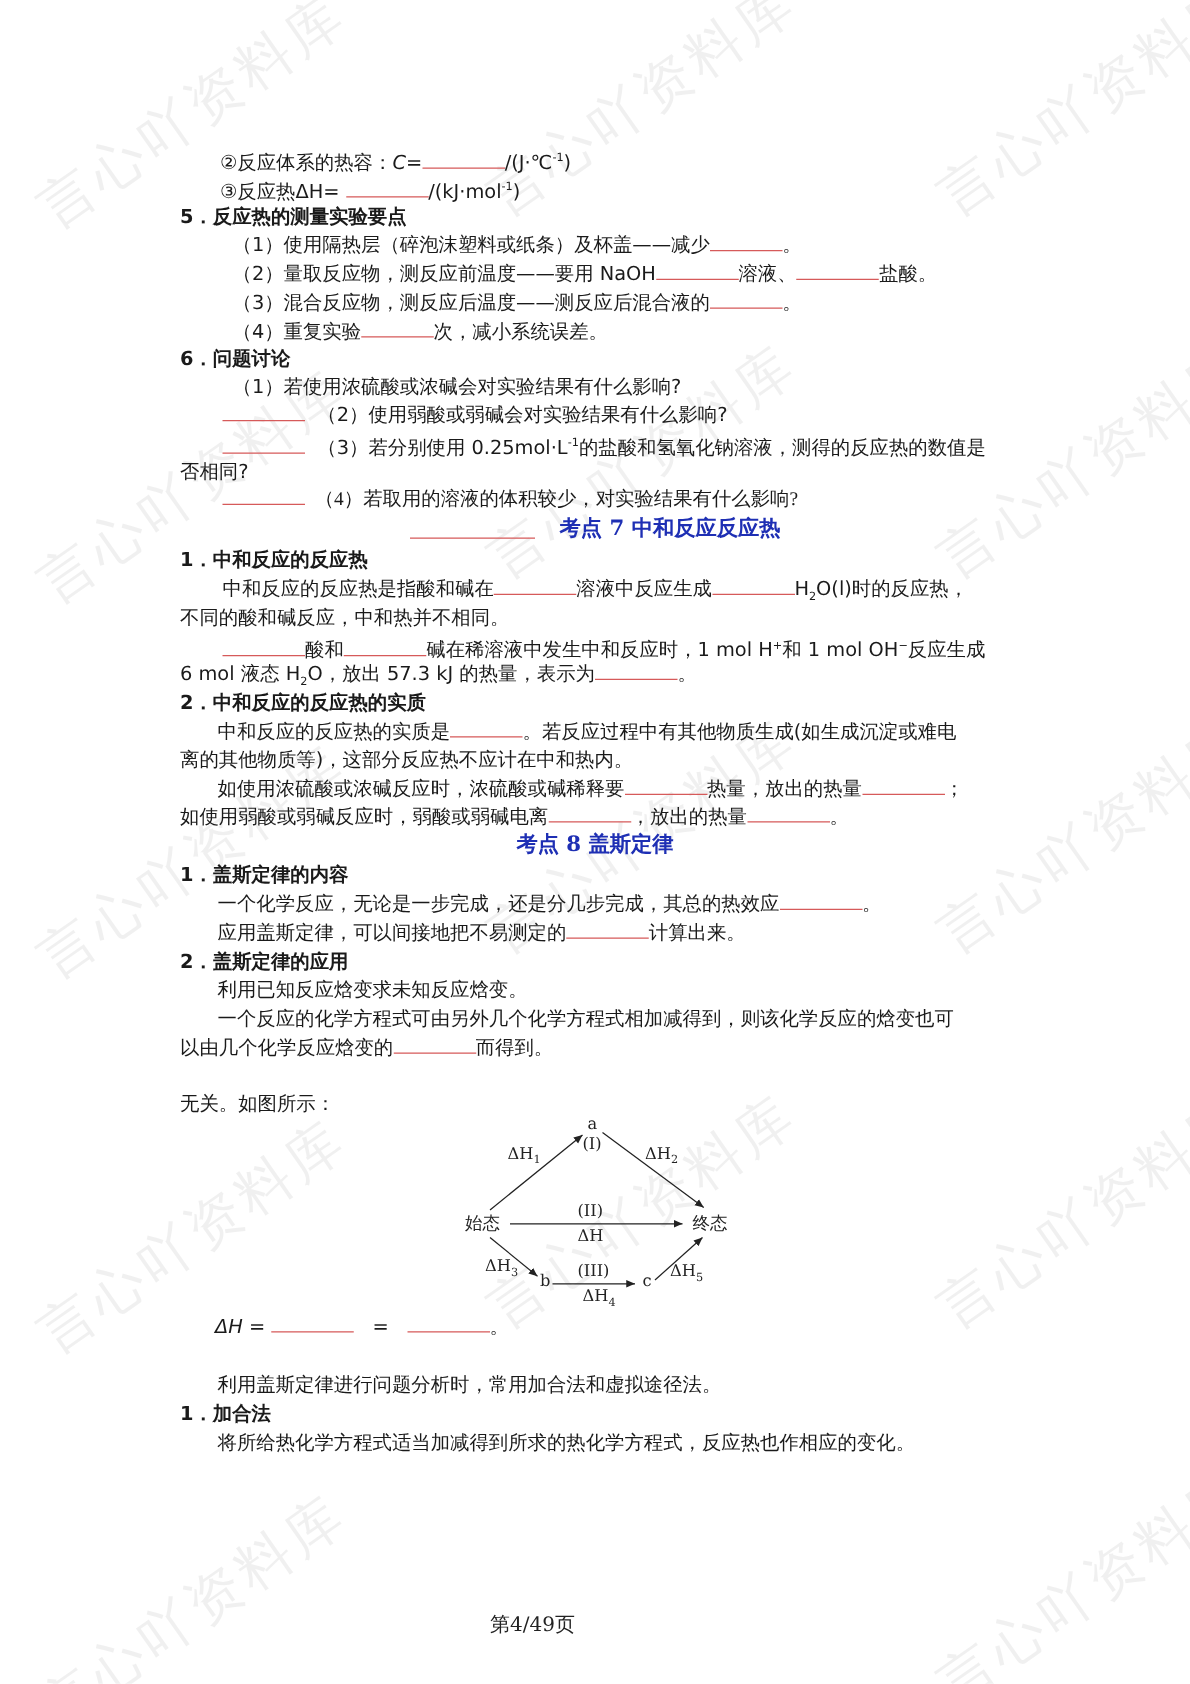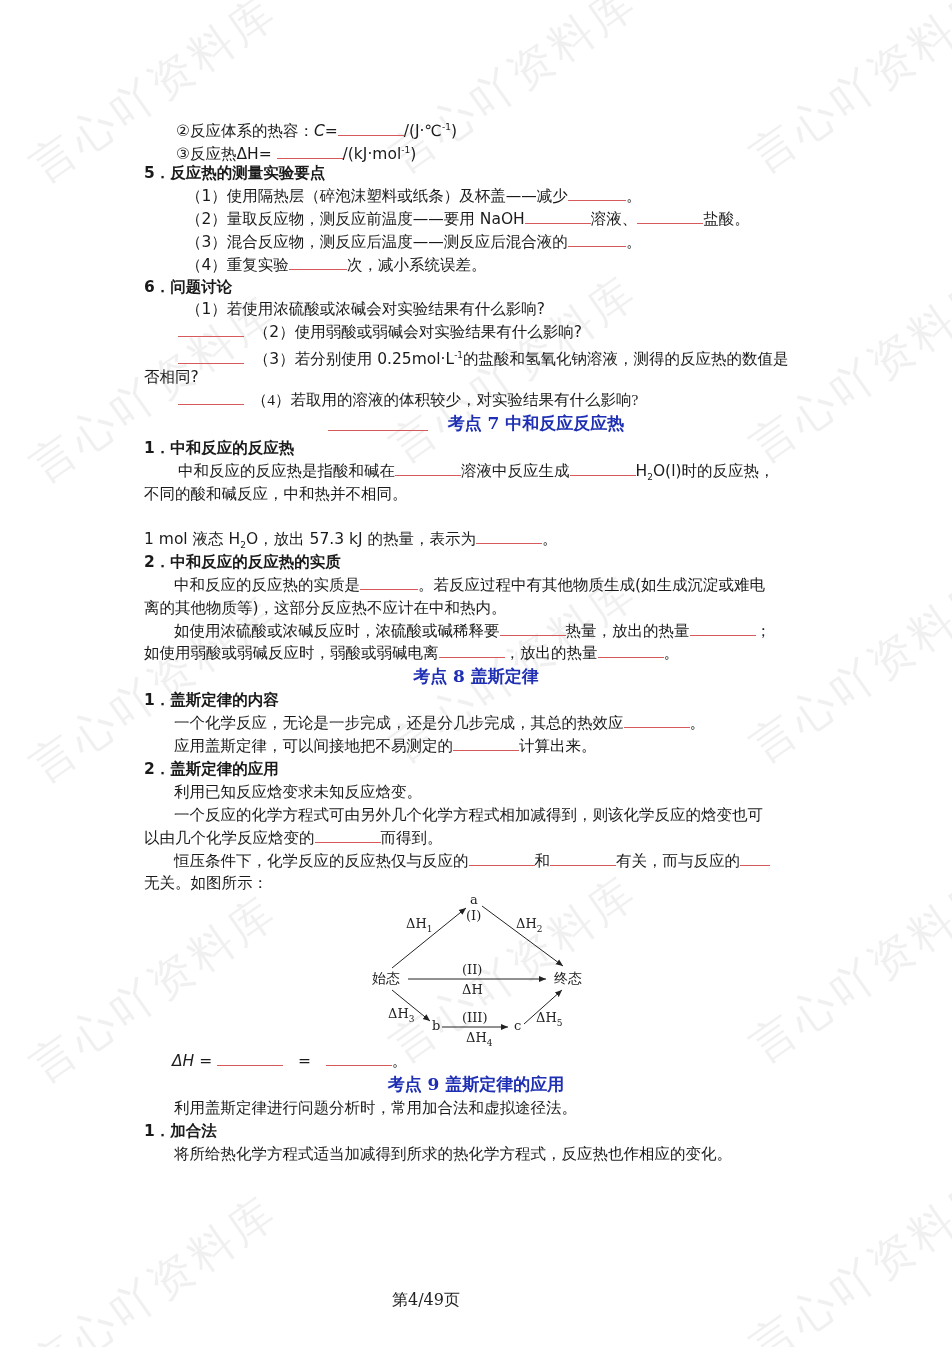--- a/index.html
+++ b/index.html
@@ -89,22 +89,25 @@
     <span class="blank b66"></span>&nbsp;&nbsp;<span>（4）若取用的溶液的体积较少，对实验结果有什么影响?</span>
   </div>
 
   <span class="blank b100" style="position:absolute;left:328px;top:416px;"></span>
   <div class="heading" style="top:411px;left:60px;">考点 7  中和反应反应热</div>
   <div class="line bold" style="top:437px;">1．中和反应的反应热</div>
   <div class="line" style="top:460px;left:178px;">
     <span>中和反应的反应热是指酸和碱在</span><span class="blank b66"></span><span>溶液中反应生成</span><span class="blank b66"></span><span>H</span><sub>2</sub><span>O(l)时的反应热，</span>
   </div>
   <div class="line" style="top:483px;">不同的酸和碱反应，中和热并不相同。</div>
+  <div class="line" style="top:506px;left:178px;">
+    <span class="blank b66"></span><span>酸和</span><span class="blank b66"></span><span>碱在稀溶液中发生中和反应时，1 mol H</span><sup>+</sup><span>和 1 mol OH</span><sup>−</sup><span>反应生成</span>
+  </div>
   <div class="line" style="top:528px;">
-    <span>1 mol 液态 H</span><sub>2</sub><span>O，放出 57.3 kJ 的热量，表示为</span><span class="blank b66"></span><span>。</span>
+    <span>6 mol 液态 H</span><sub>2</sub><span>O，放出 57.3 kJ 的热量，表示为</span><span class="blank b66"></span><span>。</span>
   </div>
 
   <div class="line bold" style="top:551px;">2．中和反应的反应热的实质</div>
   <div class="line" style="top:574px;left:174px;">
     <span>中和反应的反应热的实质是</span><span class="blank b58"></span><span>。若反应过程中有其他物质生成(如生成沉淀或难电</span>
   </div>
   <div class="line" style="top:597px;">离的其他物质等)，这部分反应热不应计在中和热内。</div>
   <div class="line" style="top:620px;left:174px;">
     <span>如使用浓硫酸或浓碱反应时，浓硫酸或碱稀释要</span><span class="blank b66"></span><span>热量，放出的热量</span><span class="blank b66"></span><span>；</span>
   </div>
@@ -118,23 +121,20 @@
     <span>一个化学反应，无论是一步完成，还是分几步完成，其总的热效应</span><span class="blank b66"></span><span>。</span>
   </div>
   <div class="line" style="top:735px;left:174px;">
     <span>应用盖斯定律，可以间接地把不易测定的</span><span class="blank b66"></span><span>计算出来。</span>
   </div>
   <div class="line bold" style="top:758px;">2．盖斯定律的应用</div>
   <div class="line" style="top:781px;left:174px;text-align:center;">利用已知反应焓变求未知反应焓变。</div>
   <div class="line" style="top:804px;left:174px;">一个反应的化学方程式可由另外几个化学方程式相加减得到，则该化学反应的焓变也可</div>
   <div class="line" style="top:827px;">
     <span>以由几个化学反应焓变的</span><span class="blank b66"></span><span>而得到。</span>
-  </div>
-  <div class="line" style="top:850px;left:174px;">
-    <span>恒压条件下，化学反应的反应热仅与反应的</span><span class="blank b66"></span><span>和</span><span class="blank b66"></span><span>有关，而与反应的</span><span class="blank b30"></span>
   </div>
   <div class="line" style="top:872px;">无关。如图所示：</div>
 
   <div class="diagram">
     <svg width="240" height="160" style="position:absolute;left:0;top:0;">
       <defs>
         <marker id="ar" markerWidth="8" markerHeight="8" refX="7" refY="4" orient="auto">
           <path d="M0,1 L7,4 L0,7 Z" fill="#222"></path>
         </marker>
       </defs>
@@ -158,19 +158,18 @@
     <span class="dtext" style="left:102px;top:120px;text-align:center;">(III)</span>
     <span class="dtext" style="left:106px;top:140px;"><span>ΔH</span><sub>4</sub></span>
     <span class="dtext" style="left:154px;top:128px;">c</span>
     <span class="dtext" style="left:176px;top:120px;"><span>ΔH</span><sub>5</sub></span>
   </div>
 
   <div class="line" style="top:1050px;left:172px;">
     <span class="ital">ΔH =</span>&nbsp;<span class="blank b66"></span>&nbsp;&nbsp;&nbsp;<span>=</span>&nbsp;&nbsp;&nbsp;<span class="blank b66"></span><span>。</span>
   </div>
 
-  <div class="heading" style="top:1072px;">考点 9  盖斯定律的应用</div>
   <div class="line" style="top:1097px;left:174px;">利用盖斯定律进行问题分析时，常用加合法和虚拟途径法。</div>
   <div class="line bold" style="top:1120px;">1．加合法</div>
   <div class="line" style="top:1143px;left:174px;">将所给热化学方程式适当加减得到所求的热化学方程式，反应热也作相应的变化。</div>
 
   <div class="footer">第4/49页</div>
 </div>
 
 </body></html>

